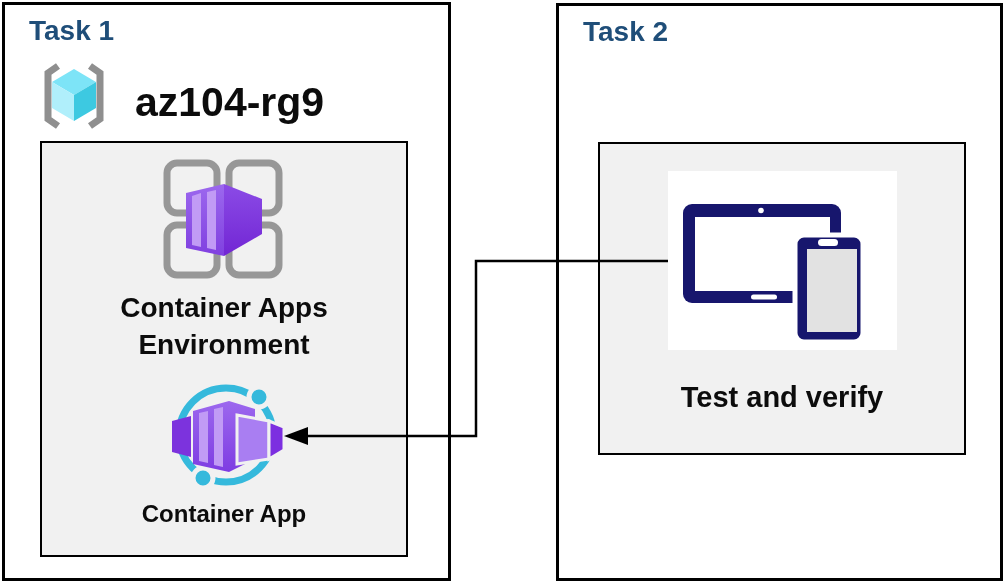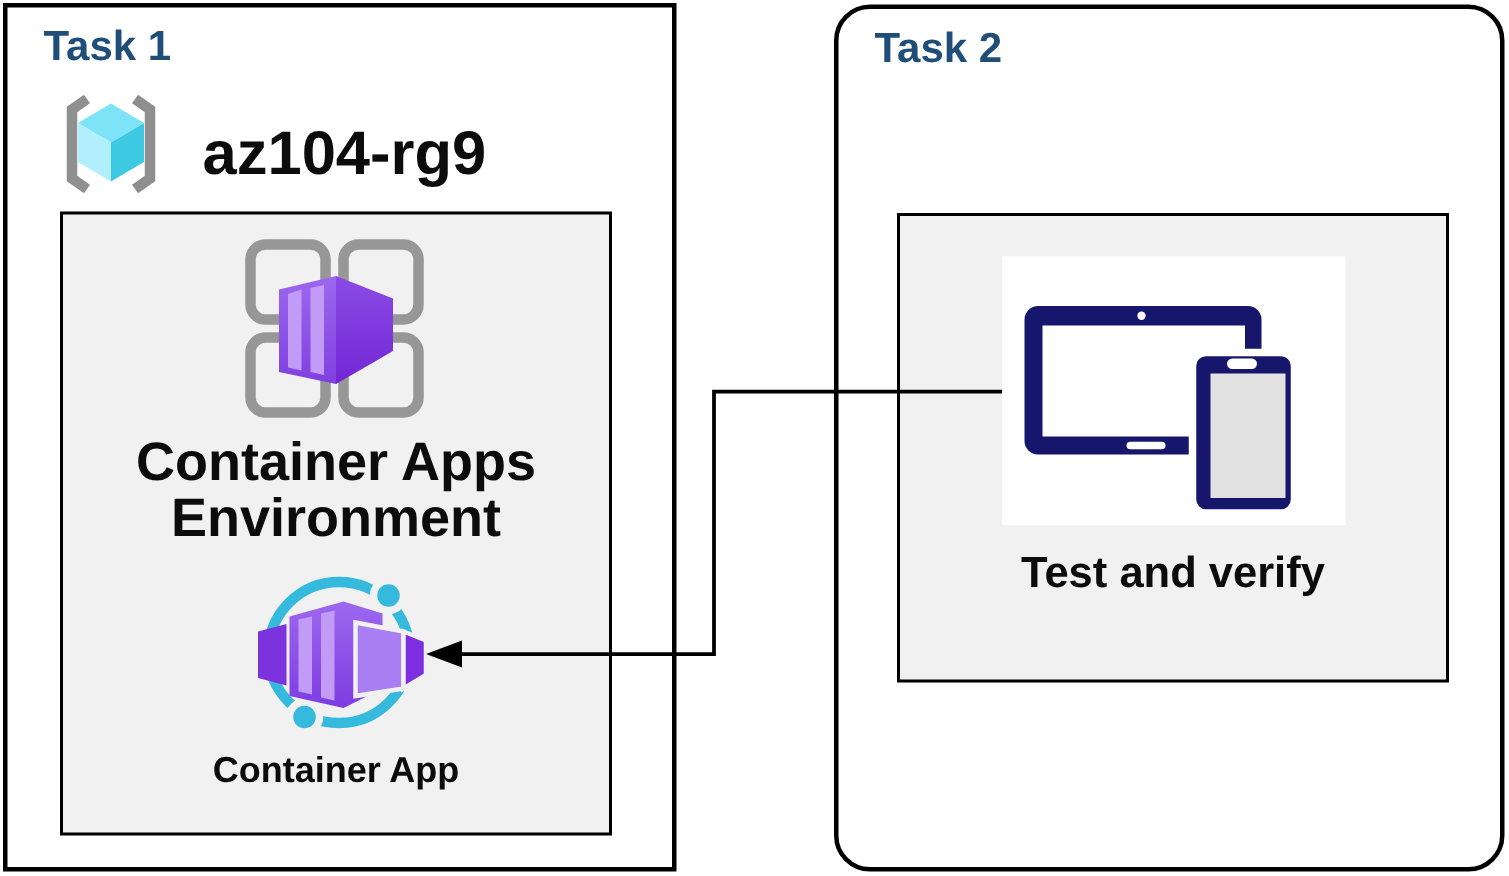--- a/index.html
+++ b/index.html
@@ -4,21 +4,21 @@
 <style>
   html,body{margin:0;padding:0;background:#fff;}
   .canvas{
     position:relative;width:1006px;height:584px;background:#ffffff;
     font-family:"Liberation Sans", sans-serif;overflow:hidden;
   }
   .task-box{
     position:absolute;box-sizing:border-box;border:3px solid #000;background:#fff;
   }
   .task1{left:2px;top:2px;width:449px;height:579px;}
-  .task2{left:556px;top:3px;width:447px;height:578px;border-radius:24px;}
+  .task2{left:556px;top:3px;width:447px;height:578px;}
   .task-title{
     position:absolute;left:24px;top:10px;font-size:28px;font-weight:700;color:#1f4e79;
     letter-spacing:0px;white-space:nowrap;
   }
   .rg-header{position:absolute;left:32px;top:56px;width:380px;height:80px;}
   .rg-icon{position:absolute;left:0;top:0;}
   .rg-name{
     position:absolute;left:98px;top:18px;font-size:41px;font-weight:700;color:#0c0c0c;
     white-space:nowrap;
   }
@@ -26,24 +26,24 @@
     position:absolute;box-sizing:border-box;border:2px solid #000;background:#f1f1f1;
   }
   .inner1{left:35px;top:136px;width:368px;height:416px;}
   .inner2{left:39px;top:136px;width:368px;height:313px;}
   .icon-abs{position:absolute;}
   .cae-icon{left:117px;top:12px;}
   .ca-icon{left:123px;top:232px;}
   .caption{
     position:absolute;left:0;width:100%;text-align:center;font-weight:700;color:#0c0c0c;
   }
-  .env-caption{top:146px;font-size:36px;line-height:37px;}
+  .env-caption{top:146px;font-size:28px;line-height:37px;}
   .env-caption span{display:inline-block;max-width:300px;}
   .app-caption{top:357px;font-size:24px;}
-  .verify-caption{top:222px;font-size:29px;text-align:center;}
+  .verify-caption{top:237px;font-size:29px;text-align:center;}
   .device-area{position:absolute;left:68px;top:27px;width:229px;height:179px;background:#fff;}
   .connector{
     position:absolute;left:0;top:0;width:1006px;height:584px;z-index:10;pointer-events:none;
   }
 </style>
 </head>
 <body>
 
 <div class="canvas">
 

